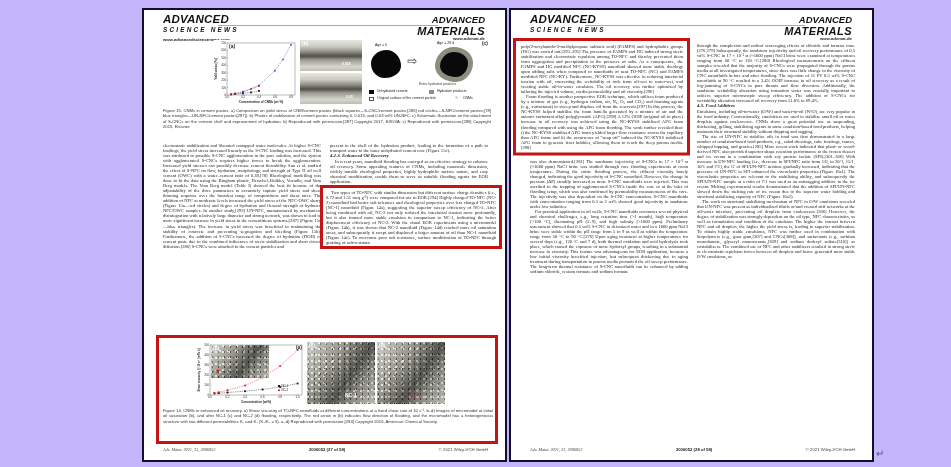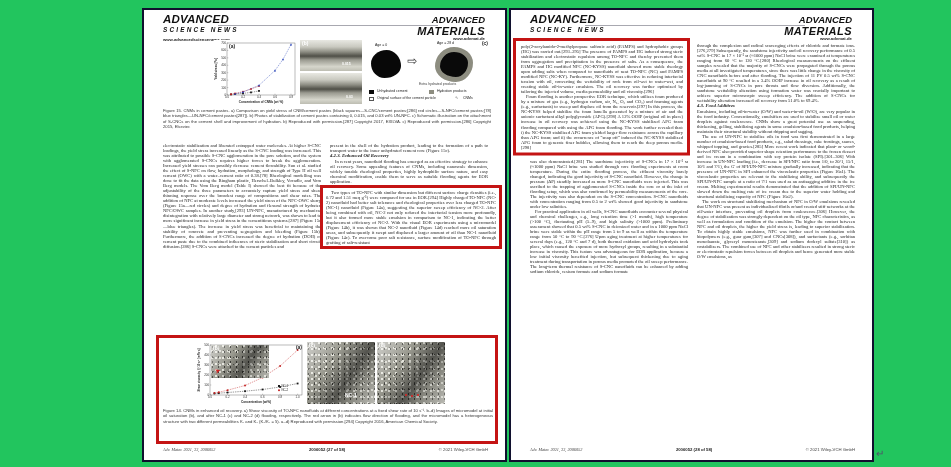--- a/index.html
+++ b/index.html
@@ -1,16 +1,16 @@
 <!DOCTYPE html>
 <html><head>
 <meta charset="utf-8">
 <style>
   html,body{margin:0;padding:0;background:#fff;}
-  .screen{position:relative;width:951px;height:467px;background:#22c55e;overflow:hidden;
+  .screen{position:relative;width:951px;height:467px;background:#c4b5fd;overflow:hidden;
           font-family:"Liberation Sans",sans-serif;}
   .page{position:absolute;top:8px;width:365px;height:454px;background:#fff;
         border:2px solid #10102e;box-sizing:border-box;overflow:hidden;}
   #page-27{left:142px;}
   #page-28{left:509px;}
 
   
   .logo-asn{position:absolute;left:19px;top:4px;font-style:italic;font-weight:bold;color:#111;line-height:1;}
   .logo-asn .l1{font-size:11.5px;letter-spacing:.2px;}
   .logo-asn .l2{font-size:6.4px;letter-spacing:2.2px;margin-top:1px;}

